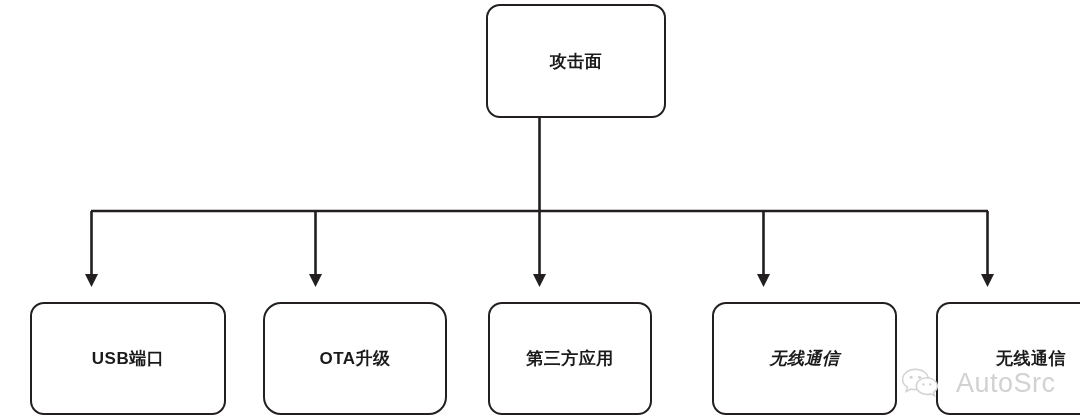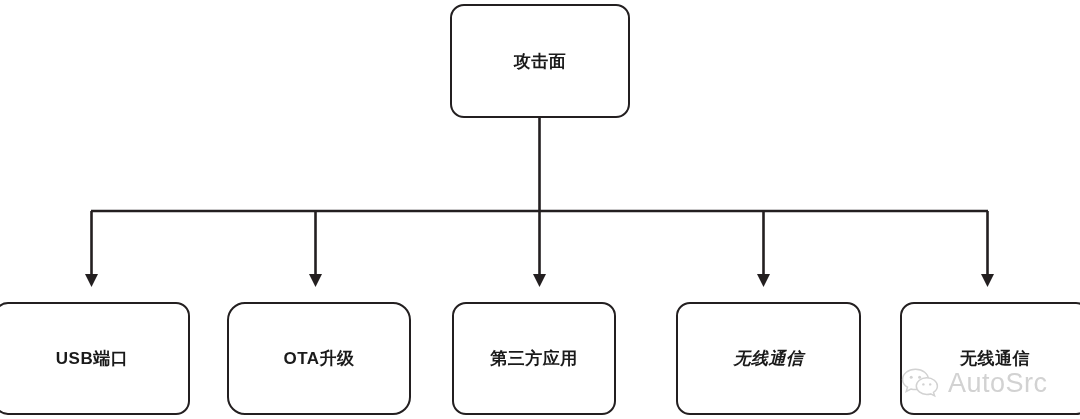--- a/index.html
+++ b/index.html
@@ -20,20 +20,21 @@
   }
   .node-box {
     position: absolute;
     box-sizing: border-box;
     background: #ffffff;
     border: 2px solid #231f20;
     border-radius: 14px;
     display: flex;
     align-items: center;
     justify-content: center;
+    margin-left: 36px;
   }
   .node-label {
     font-family: "Liberation Sans", "DejaVu Sans", sans-serif;
     font-weight: bold;
     font-size: 17px;
     color: #1a1a1a;
     letter-spacing: 0.5px;
     line-height: 1;
     white-space: nowrap;
     user-select: none;
@@ -74,21 +75,21 @@
   }
 
   #watermark {
     position: absolute;
     left: 900px;
     top: 360px;
     width: 180px;
     height: 46px;
     display: flex;
     align-items: center;
-    gap: 8px;
+    gap: 16px;
     pointer-events: none;
     user-select: none;
   }
   #watermark-logo {
     flex: 0 0 auto;
     width: 40px;
     height: 34px;
   }
   #watermark-text {
     font-family: "Liberation Sans", "DejaVu Sans", sans-serif;

